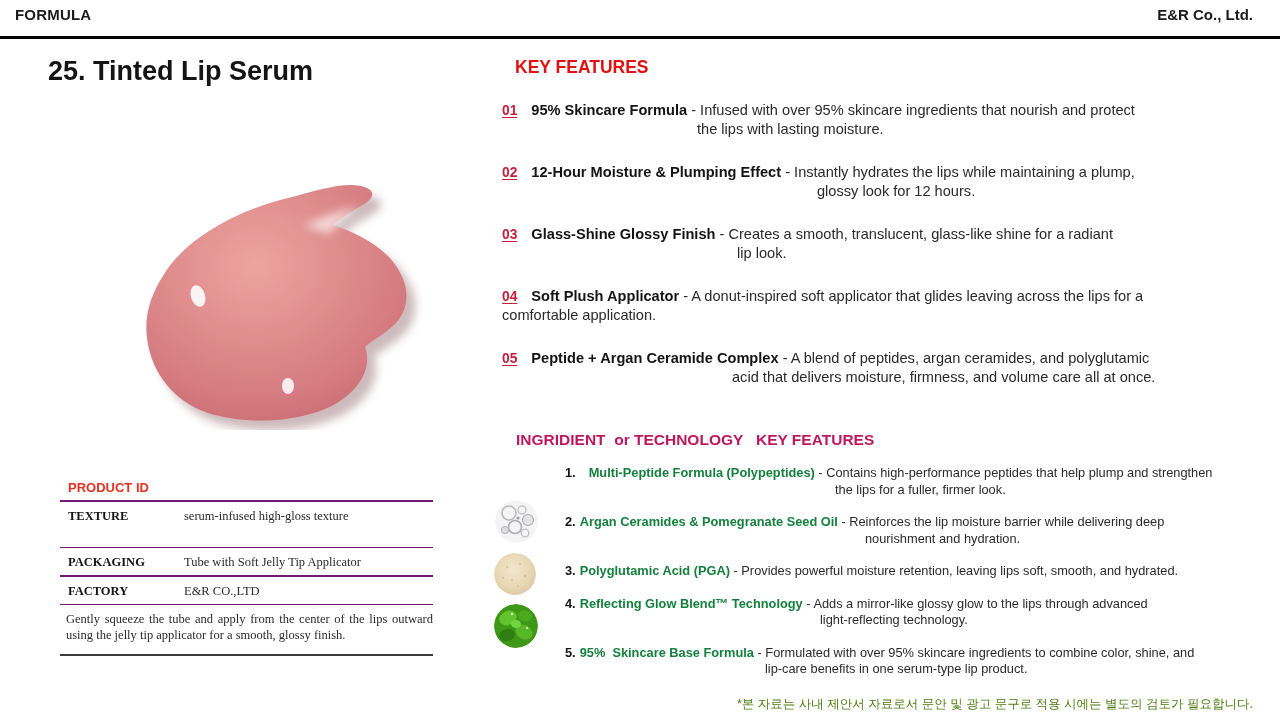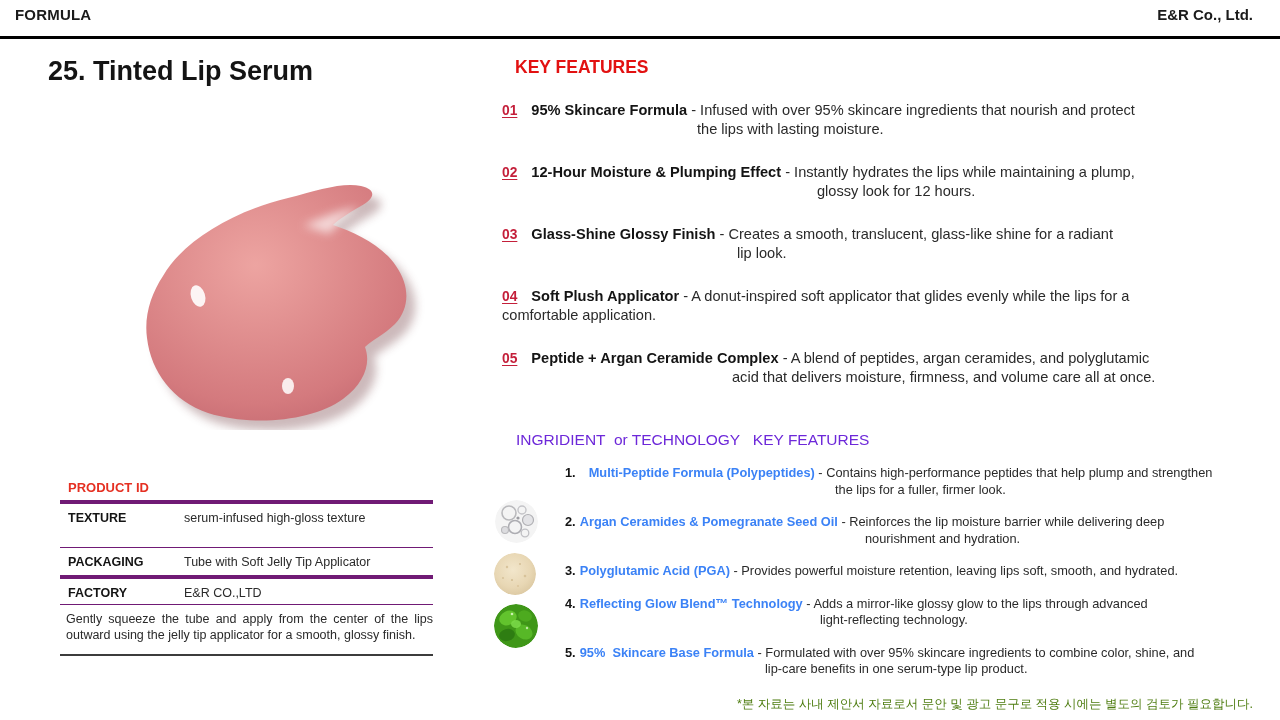--- a/index.html
+++ b/index.html
@@ -23,39 +23,39 @@
                 color:#e21111; text-underline-offset:3px; }
   .kf-list { position:absolute; left:502px; top:101px; width:775px; }
   .feat-item { margin-bottom:24px; font-size:14.6px; line-height:19px; color:#2a2a2a; }
   .feat-line1 { white-space:pre; }
   .feat-num { color:#c41f3a; font-weight:bold; font-size:13.8px;
               text-decoration:underline; text-underline-offset:2px; margin-right:14px; }
   .feat-title { font-weight:bold; color:#141414; }
   .feat-line2 { white-space:pre; }
 
   
-  .ing-heading { position:absolute; left:516px; top:431px; font-size:15.5px; font-weight:normal;
-                 color:#6d28d9; white-space:pre; }
+  .ing-heading { position:absolute; left:516px; top:431px; font-size:15.5px; font-weight:bold;
+                 color:#be185d; white-space:pre; }
   .ing-list { position:absolute; left:565px; top:465px; width:705px; }
   .ing-item { margin-bottom:16px; font-size:12.8px; line-height:16.5px; color:#2a2a2a; }
   .ing-line1 { white-space:pre; }
   .ing-num { font-weight:bold; color:#141414; margin-right:4px; }
   .ing-num.wide { margin-right:13px; }
-  .ing-title { font-weight:bold; color:#3b82f6; }
+  .ing-title { font-weight:bold; color:#15803d; }
   .ing-line2 { white-space:pre; }
 
   .ing-icon { position:absolute; border-radius:50%; overflow:hidden; }
   .icon-1 { left:495px; top:500px; width:43px; height:43px; }
   .icon-2 { left:494px; top:553px; width:42px; height:42px; }
   .icon-3 { left:494px; top:604px; width:44px; height:44px; }
 
   
   .ptable { position:absolute; left:60px; top:478px; width:373px; }
   .ptable-heading { font-size:13px; font-weight:bold; color:#e53022; padding:2px 0 5px 8px; }
-  .trow { display:flex; border-top:4px solid #701a75; }
+  .trow { display:flex; border-top:2px solid #701a75;font-family:Liberation Serif, serif; }
   .trow:last-child { border-bottom:2px solid #3c3c3c; }
   .trow.thin { border-top-width:1.5px; }
   .tlabel { width:118px; padding:7px 0 4px 8px; font-size:12.5px; font-weight:bold; color:#141414; }
   .tvalue { flex:1; padding:7px 0 20px 6px; font-size:12.5px; color:#2a2a2a; }
   .row-texture  { height:47px; }
   .row-factory  { height:29px; }
   .row-pack     { height:28px; }
   .row-howto    { min-height:52px; }
   .row-howto .tvalue { width:255px; line-height:15.5px; padding-bottom:8px; text-align:justify; }
 
@@ -112,21 +112,21 @@
     </div>
     <div class="feat-item">
       <div class="feat-line1"><span class="feat-num">02</span><span class="feat-title">12-Hour Moisture &amp; Plumping Effect</span> <span>- Instantly hydrates the lips while maintaining a plump,</span></div>
       <div class="feat-line2" style="margin-left:315px">glossy look for 12 hours.</div>
     </div>
     <div class="feat-item">
       <div class="feat-line1"><span class="feat-num">03</span><span class="feat-title">Glass-Shine Glossy Finish</span> <span>- Creates a smooth, translucent, glass-like shine for a radiant</span></div>
       <div class="feat-line2" style="margin-left:235px">lip look.</div>
     </div>
     <div class="feat-item">
-      <div class="feat-line1"><span class="feat-num">04</span><span class="feat-title">Soft Plush Applicator</span> <span>- A donut-inspired soft applicator that glides evenly while the lips for a</span></div>
+      <div class="feat-line1"><span class="feat-num">04</span><span class="feat-title">Soft Plush Applicator</span> <span>- A donut-inspired soft applicator that glides leaving across the lips for a</span></div>
       <div class="feat-line2" style="margin-left:0">comfortable application.</div>
     </div>
     <div class="feat-item">
       <div class="feat-line1"><span class="feat-num">05</span><span class="feat-title">Peptide + Argan Ceramide Complex</span> <span>- A blend of peptides, argan ceramides, and polyglutamic</span></div>
       <div class="feat-line2" style="margin-left:230px">acid that delivers moisture, firmness, and volume care all at once.</div>
     </div>
   </div>
 
   <div class="ing-heading">INGRIDIENT  or TECHNOLOGY   KEY FEATURES</div>
 

